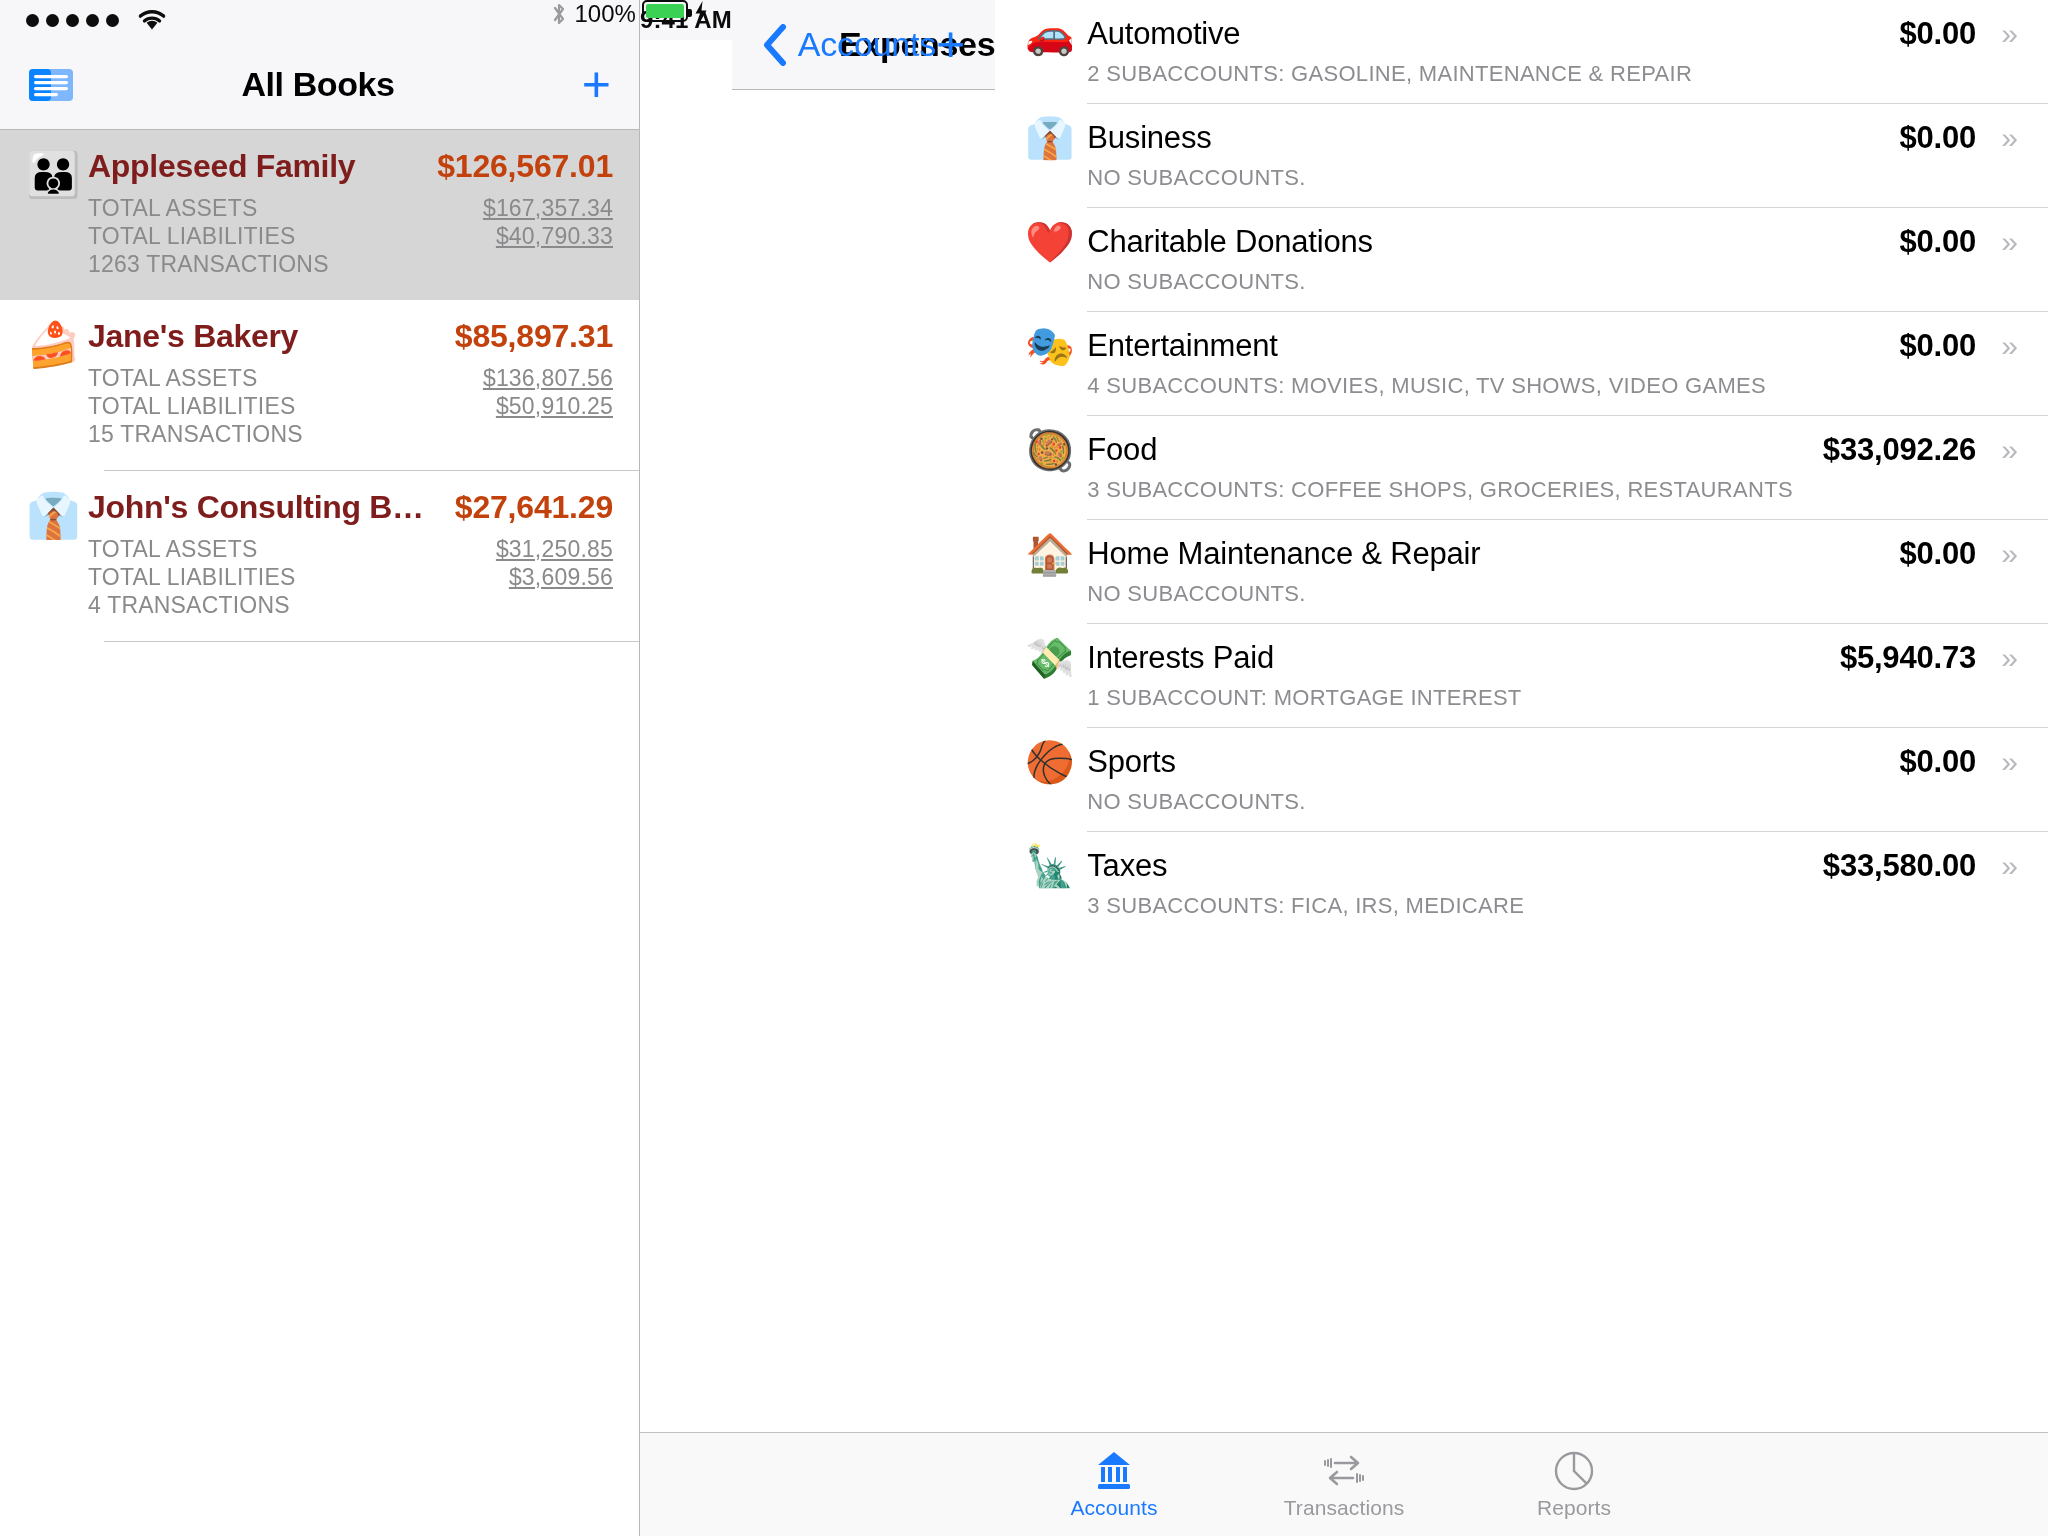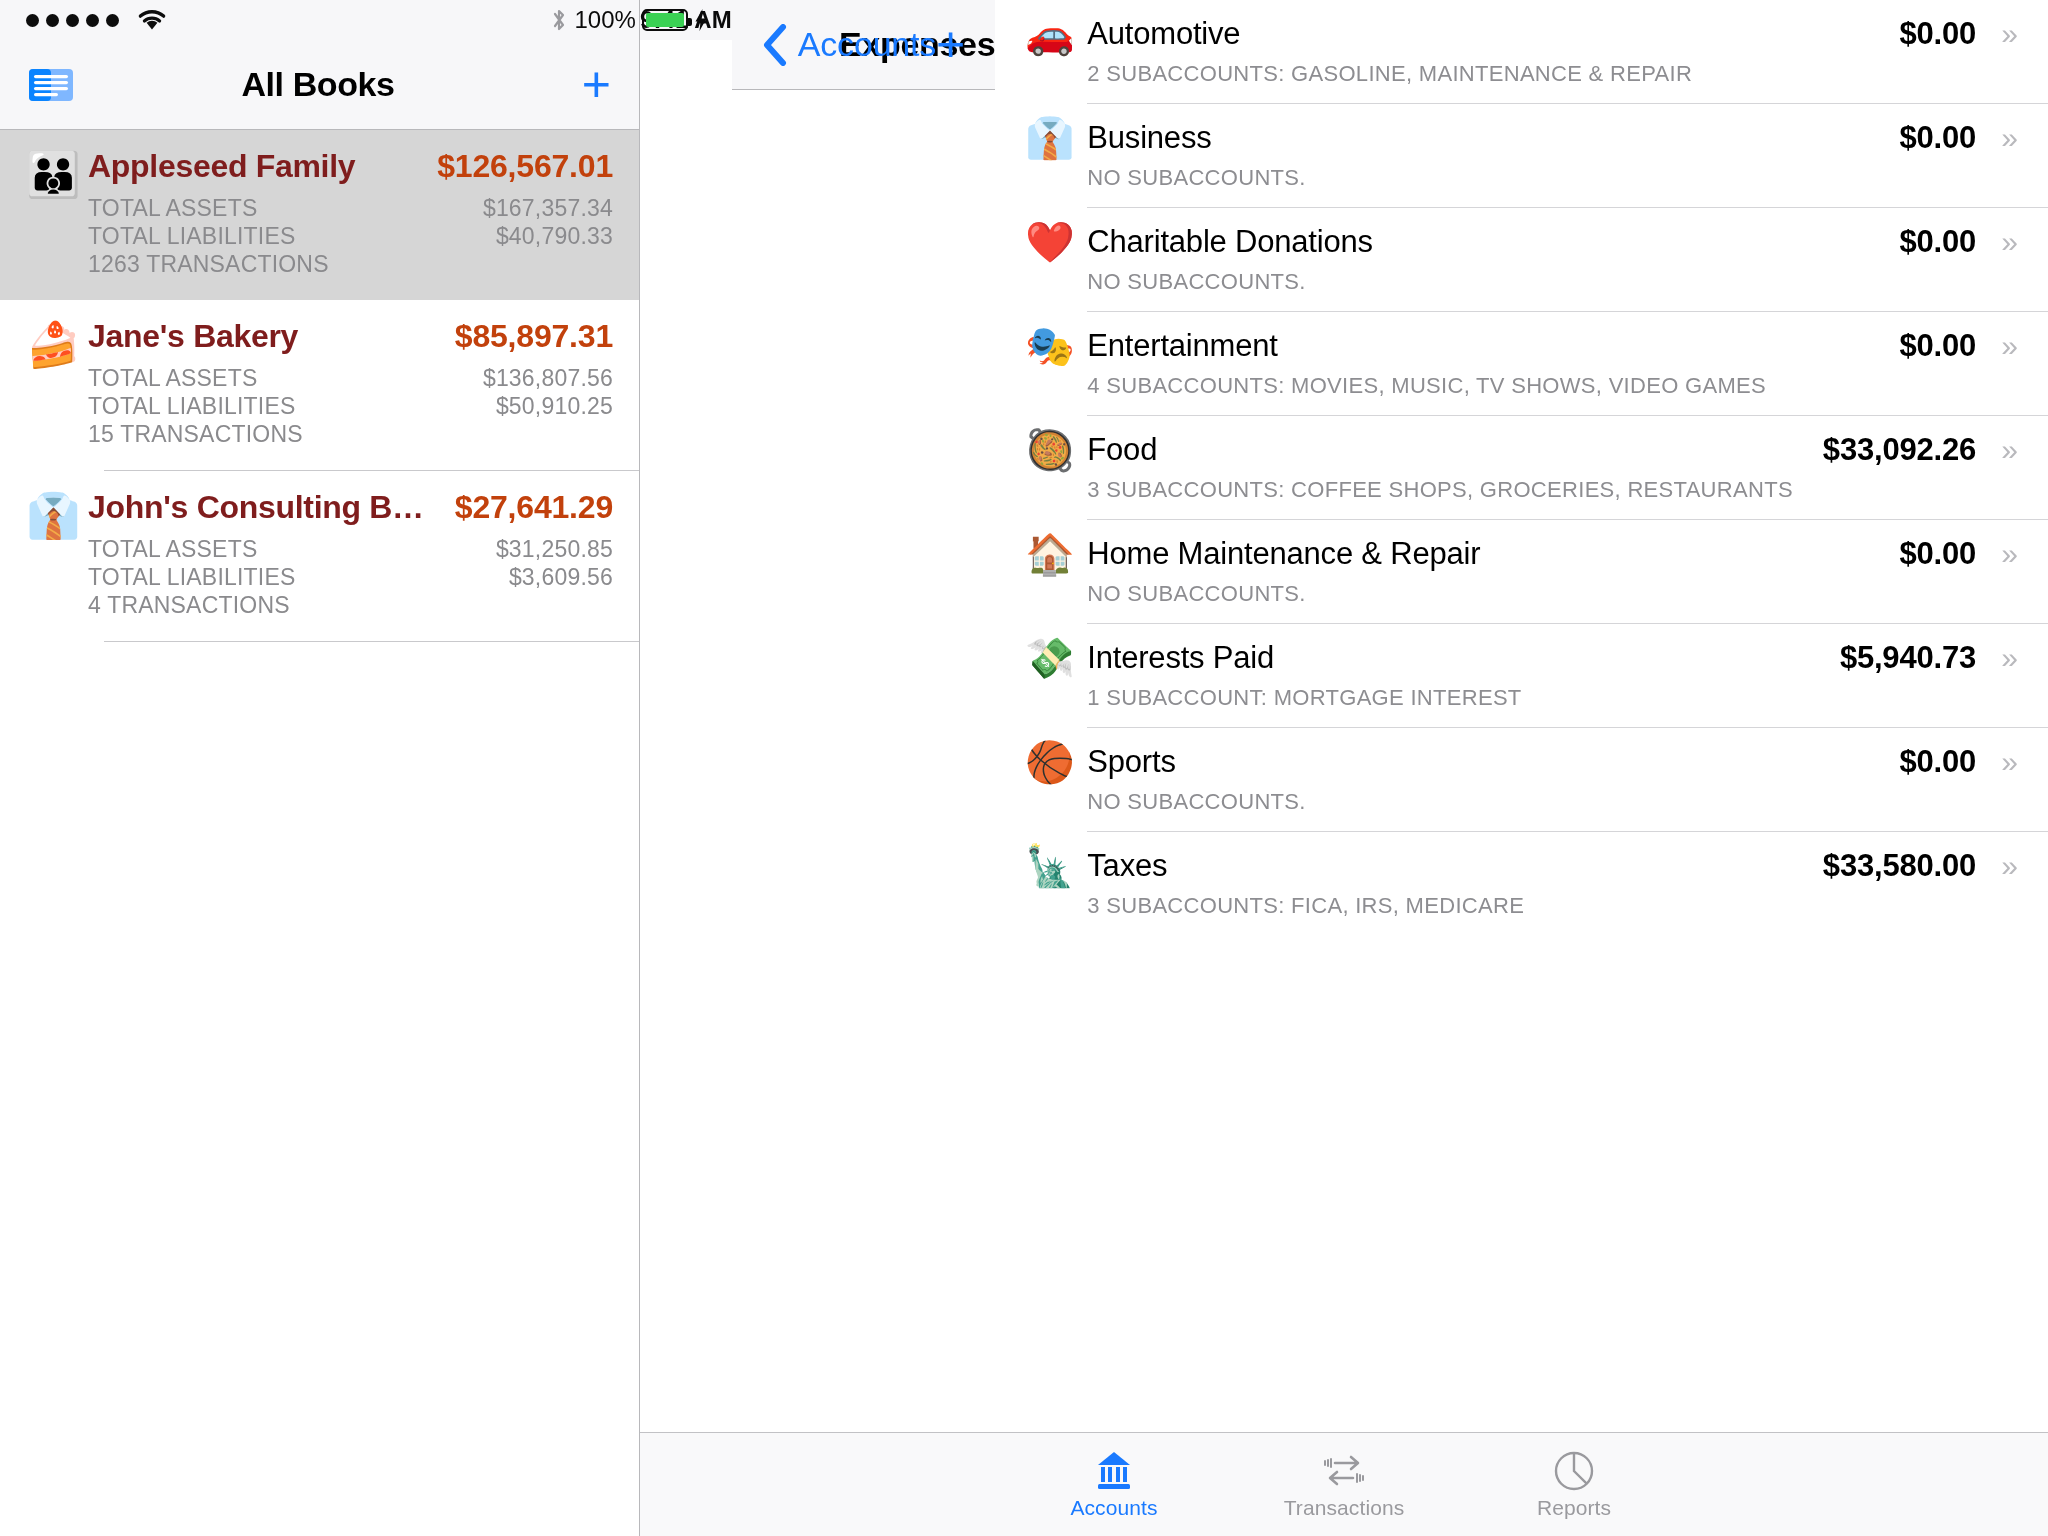--- a/index.html
+++ b/index.html
@@ -61,33 +61,33 @@
   .book-name {
     font-size: 32px; font-weight: 600; color: #7f1d1d; letter-spacing: -0.3px;
     white-space: nowrap; overflow: hidden; text-overflow: ellipsis; flex: 1 1 auto;
   }
   .book-bal { font-size: 32px; font-weight: 600; color: #c2410c; white-space: nowrap; letter-spacing: -0.2px; }
   .book-meta { margin-top: 9px; }
   .meta-line {
     display: flex; justify-content: space-between; align-items: baseline;
     font-size: 23px; color: #8a8a8d; letter-spacing: 0.2px; line-height: 1.22; gap: 16px;
   }
-  .meta-line .mv { color: #8a8a8d; }
+  .meta-line .mv { color: #8a8a8d; text-decoration: underline; }
   .book-sep { height: 1px; background: #c9c9cc; margin-left: 104px; }
 
   
   .detail { flex: 1; height: 1536px; display: flex; flex-direction: row; background: #fff; position: relative; }
   .dt-statusbar {
     height: 40px; background: #f7f7f9; display: flex; align-items: center;
     justify-content: center; position: relative;
   }
   .dt-time { font-size: 24px; font-weight: 600; color: #0b0b0b; letter-spacing: 0.1px; }
   .dt-right {
     position: absolute; right: 24px; top: 0; height: 40px;
-    display: flex; align-items: center; gap: 6px;
+    display: flex; gap: 6px;
   }
   .batt-pct { font-size: 24px; font-weight: 500; color: #0b0b0b; }
   .batt {
     width: 46px; height: 22px; border: 2px solid #0b0b0b; border-radius: 5px;
     position: relative; padding: 2px;
   }
   .batt::after {
     content:""; position:absolute; right:-6px; top:7px; width:4px; height:8px;
     background:#0b0b0b; border-radius: 0 2px 2px 0;
   }

